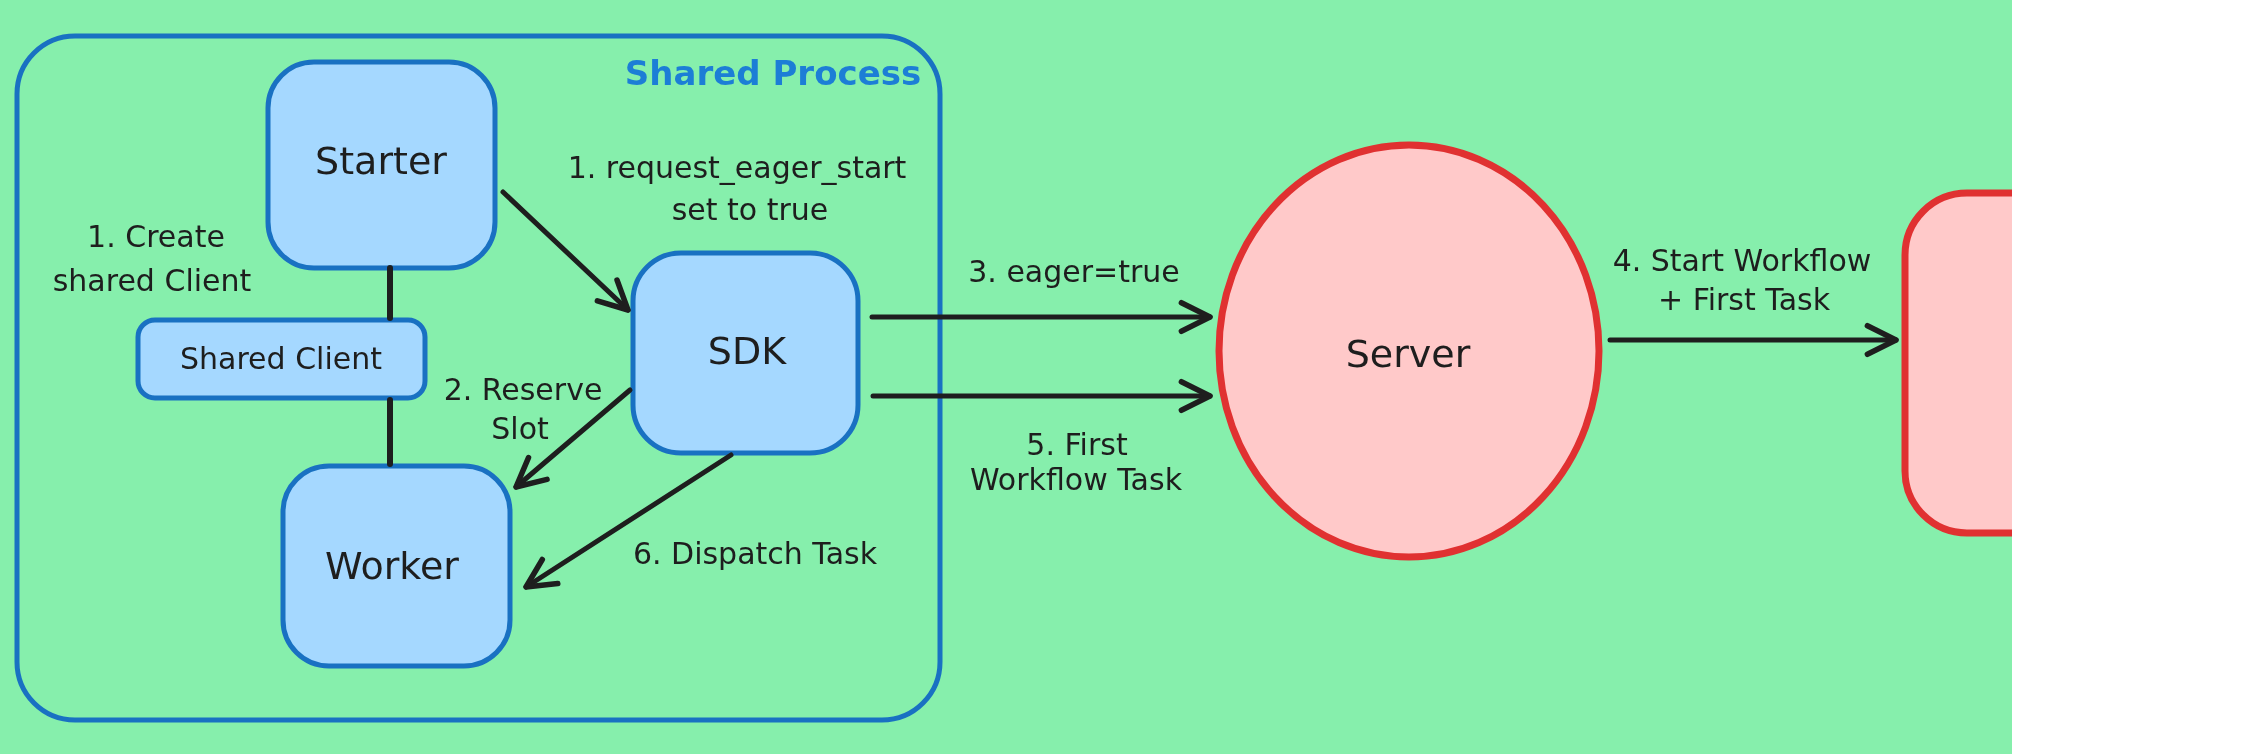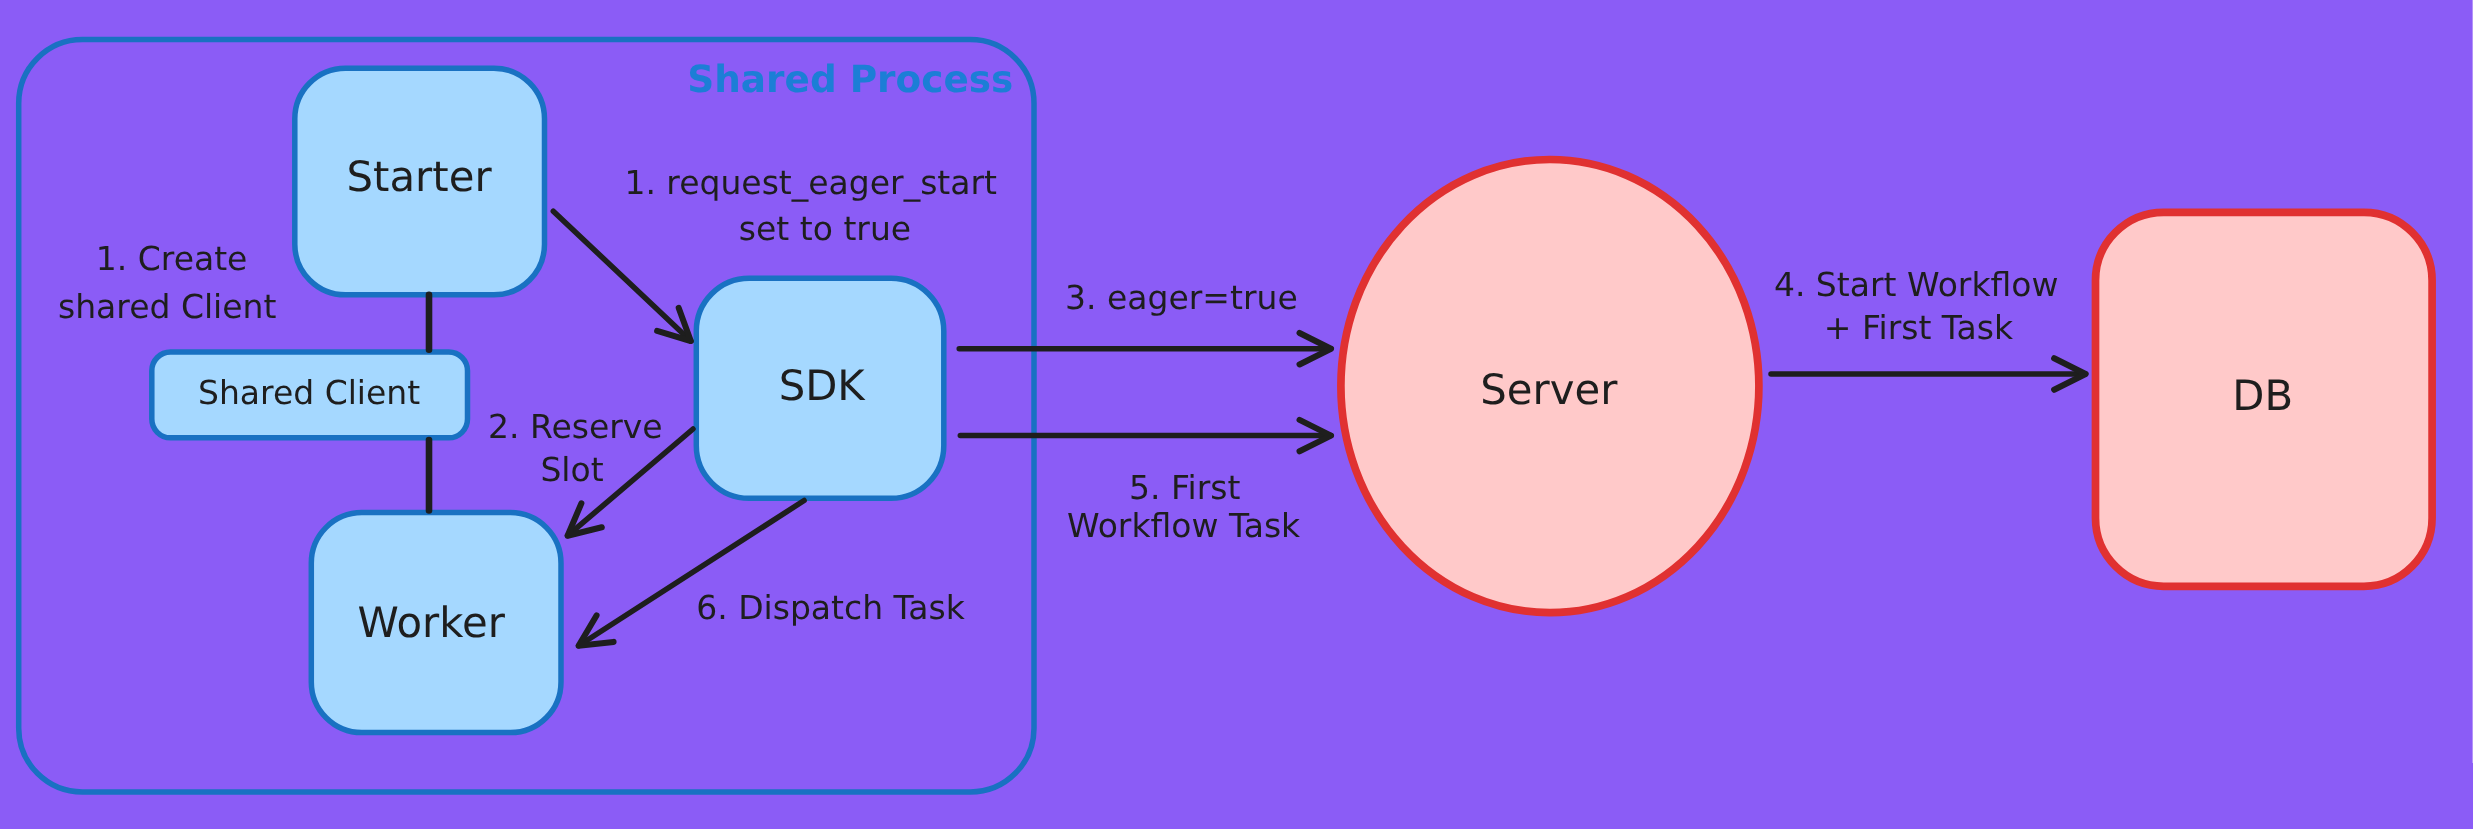--- a/index.html
+++ b/index.html
@@ -1,24 +1,24 @@
 <!DOCTYPE html>
 <html><head>
 <meta charset="utf-8">
 <style>
   html, body {
     margin: 0;
     padding: 0;
     background: #ffffff;
   }
   .canvas-wrap {
-    width: 2248px;
+    width: 2012px;
     height: 754px;
     position: relative;
-    background: #8b5cf6;
+    background: #86efac;
     overflow: hidden;
   }
   svg {
     display: block;
     font-family: "DejaVu Sans", "Liberation Sans", sans-serif;
   }
   text {
     user-select: none;
   }
   .node-label {

